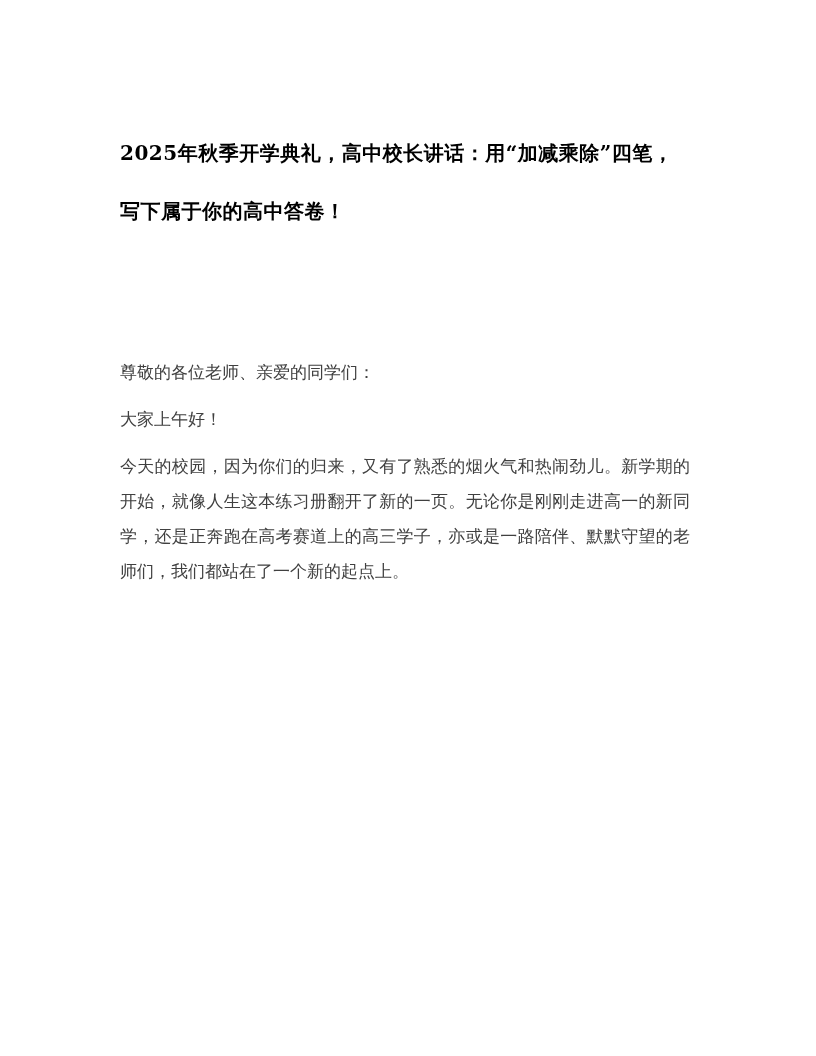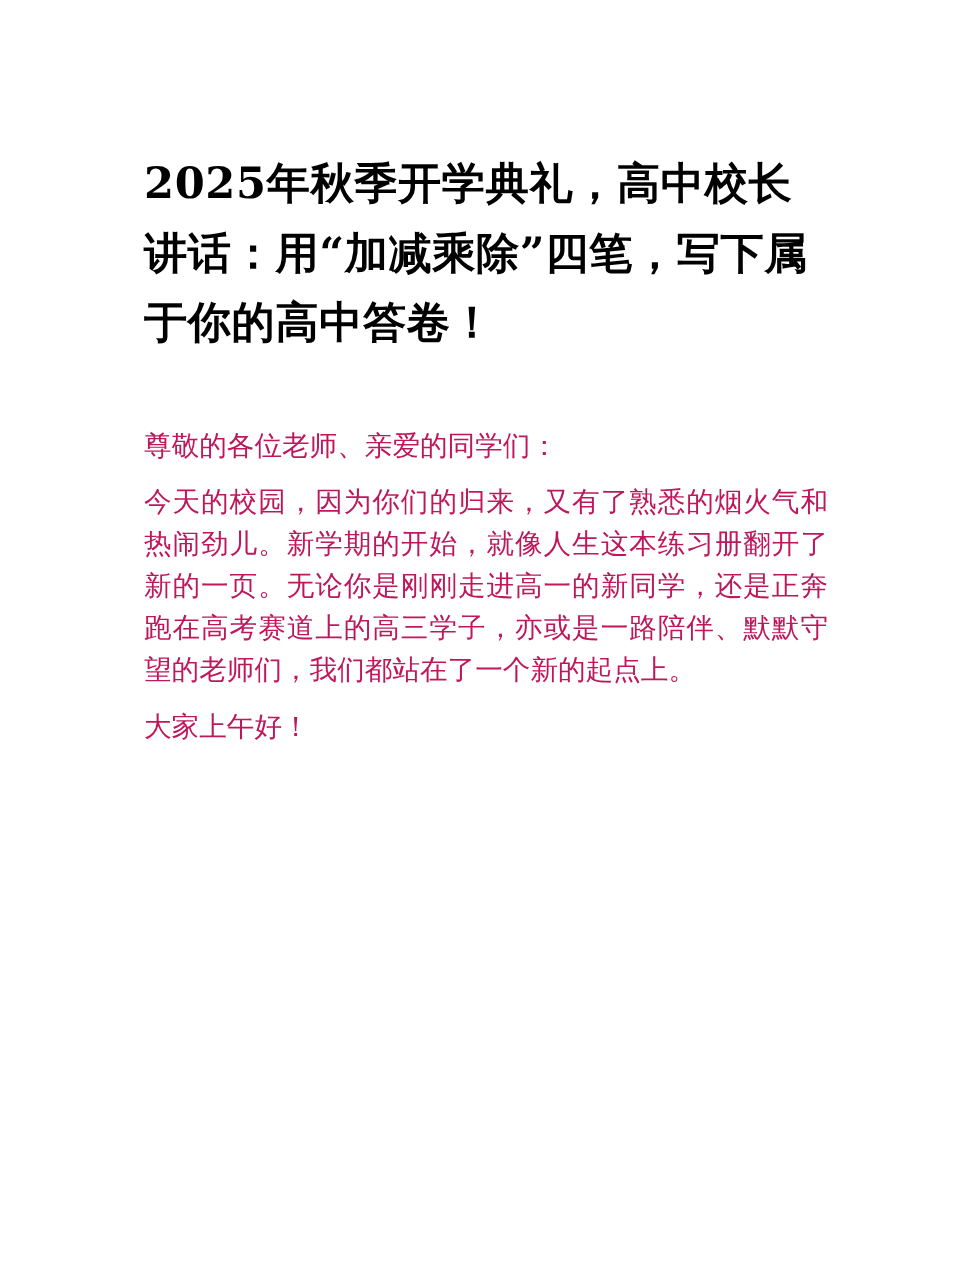--- a/index.html
+++ b/index.html
@@ -1,34 +1,34 @@
 <!DOCTYPE html>
 <html><head>
 <meta charset="utf-8">
 <style>
   html, body { margin: 0; padding: 0; background: #ffffff; }
   body { width: 816px; height: 1056px; position: relative; overflow: hidden; color: #111; }
   .page { position: absolute; left: 120px; top: 0; width: 570px; }
   .title {
     position: absolute; top: 124px; left: 0; width: 570px;
     font-family: "DejaVu Serif", "Liberation Serif", serif;
-    font-weight: bold; font-size: 36px; line-height: 58px;
+    font-weight: bold; font-size: 20px; line-height: 58px;
     letter-spacing: 0.5px; margin: 0; color: #000;
   }
   .body {
     position: absolute; top: 355px; left: 0; width: 570px;
     font-family: "DejaVu Serif", "Liberation Serif", serif;
-    font-size: 23px; line-height: 35px; color: #be185d;
+    font-size: 17px; line-height: 35px; color: #404040;
     text-align: justify;
   }
   .body p { margin: 0 0 12px 0; }
 </style>
 </head>
 <body>
 
 <div class="page">
   <h1 class="title">2025年秋季开学典礼，高中校长讲话：用“加减乘除”四笔，写下属于你的高中答卷！</h1>
   <div class="body">
     <p>尊敬的各位老师、亲爱的同学们：</p>
+    <p>大家上午好！</p>
     <p>今天的校园，因为你们的归来，又有了熟悉的烟火气和热闹劲儿。新学期的开始，就像人生这本练习册翻开了新的一页。无论你是刚刚走进高一的新同学，还是正奔跑在高考赛道上的高三学子，亦或是一路陪伴、默默守望的老师们，我们都站在了一个新的起点上。</p>
-    <p>大家上午好！</p>
   </div>
 </div>
 
 </body></html>

